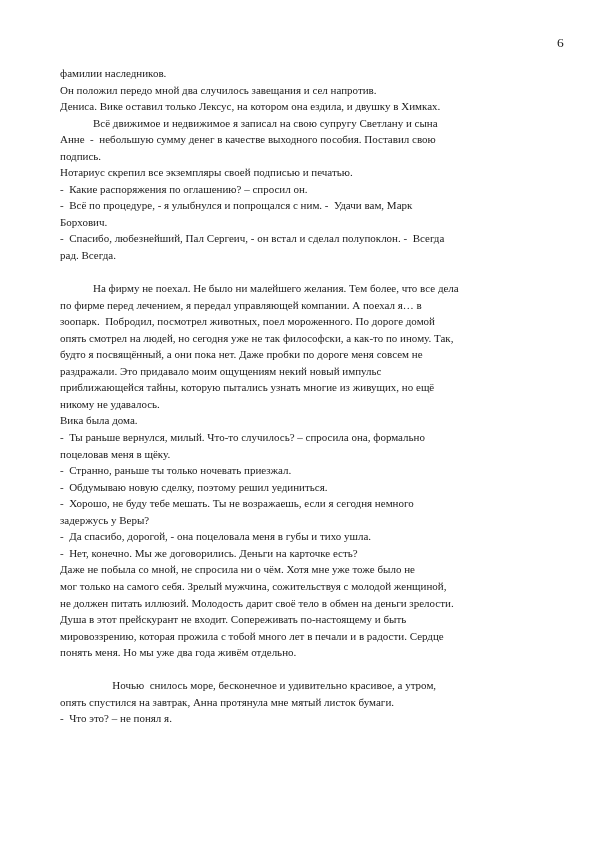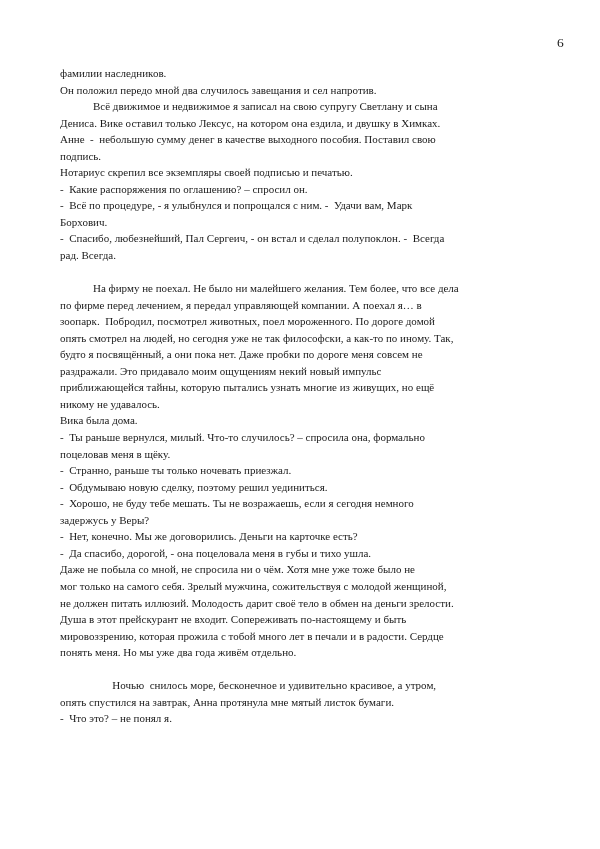--- a/index.html
+++ b/index.html
@@ -11,22 +11,22 @@
     .blank { height: 16.55px; }
   </style>
 </head>
 <body>
 
 <div class="page-number">6</div>
 
 <div class="content" id="content">
     <div class="line">фамилии наследников.</div>
     <div class="line">Он положил передо мной два случилось завещания и сел напротив.</div>
+    <div class="line">Дениса. Вике оставил только Лексус, на котором она ездила, и двушку в Химках.</div>
     <div class="line">            Всё движимое и недвижимое я записал на свою супругу Светлану и сына</div>
-    <div class="line">Дениса. Вике оставил только Лексус, на котором она ездила, и двушку в Химках.</div>
     <div class="line">Анне  -  небольшую сумму денег в качестве выходного пособия. Поставил свою</div>
     <div class="line">подпись.</div>
     <div class="line">Нотариус скрепил все экземпляры своей подписью и печатью.</div>
     <div class="line">-  Какие распоряжения по оглашению? – спросил он.</div>
     <div class="line">-  Всё по процедуре, - я улыбнулся и попрощался с ним. -  Удачи вам, Марк</div>
     <div class="line">Борхович.</div>
     <div class="line">-  Спасибо, любезнейший, Пал Сергеич, - он встал и сделал полупоклон. -  Всегда</div>
     <div class="line">рад. Всегда.</div>
     <div class="line blank"></div>
     <div class="line">            На фирму не поехал. Не было ни малейшего желания. Тем более, что все дела</div>
@@ -37,22 +37,22 @@
     <div class="line">раздражали. Это придавало моим ощущениям некий новый импульс</div>
     <div class="line">приближающейся тайны, которую пытались узнать многие из живущих, но ещё</div>
     <div class="line">никому не удавалось.</div>
     <div class="line">Вика была дома.</div>
     <div class="line">-  Ты раньше вернулся, милый. Что-то случилось? – спросила она, формально</div>
     <div class="line">поцеловав меня в щёку.</div>
     <div class="line">-  Странно, раньше ты только ночевать приезжал.</div>
     <div class="line">-  Обдумываю новую сделку, поэтому решил уединиться.</div>
     <div class="line">-  Хорошо, не буду тебе мешать. Ты не возражаешь, если я сегодня немного</div>
     <div class="line">задержусь у Веры?</div>
+    <div class="line">-  Да спасибо, дорогой, - она поцеловала меня в губы и тихо ушла.</div>
     <div class="line">-  Нет, конечно. Мы же договорились. Деньги на карточке есть?</div>
-    <div class="line">-  Да спасибо, дорогой, - она поцеловала меня в губы и тихо ушла.</div>
     <div class="line">Даже не побыла со мной, не спросила ни о чём. Хотя мне уже тоже было не</div>
     <div class="line">мог только на самого себя. Зрелый мужчина, сожительствуя с молодой женщиной,</div>
     <div class="line">не должен питать иллюзий. Молодость дарит своё тело в обмен на деньги зрелости.</div>
     <div class="line">Душа в этот прейскурант не входит. Сопереживать по-настоящему и быть</div>
     <div class="line">мировоззрению, которая прожила с тобой много лет в печали и в радости. Сердце</div>
     <div class="line">понять меня. Но мы уже два года живём отдельно.</div>
     <div class="line blank"></div>
     <div class="line">                   Ночью  снилось море, бесконечное и удивительно красивое, а утром,</div>
     <div class="line">опять спустился на завтрак, Анна протянула мне мятый листок бумаги.</div>
     <div class="line">-  Что это? – не понял я.</div>

